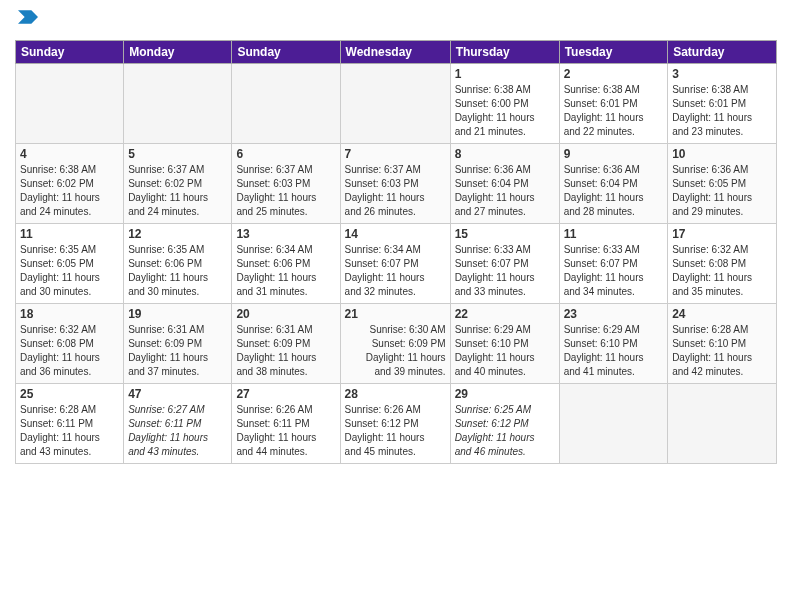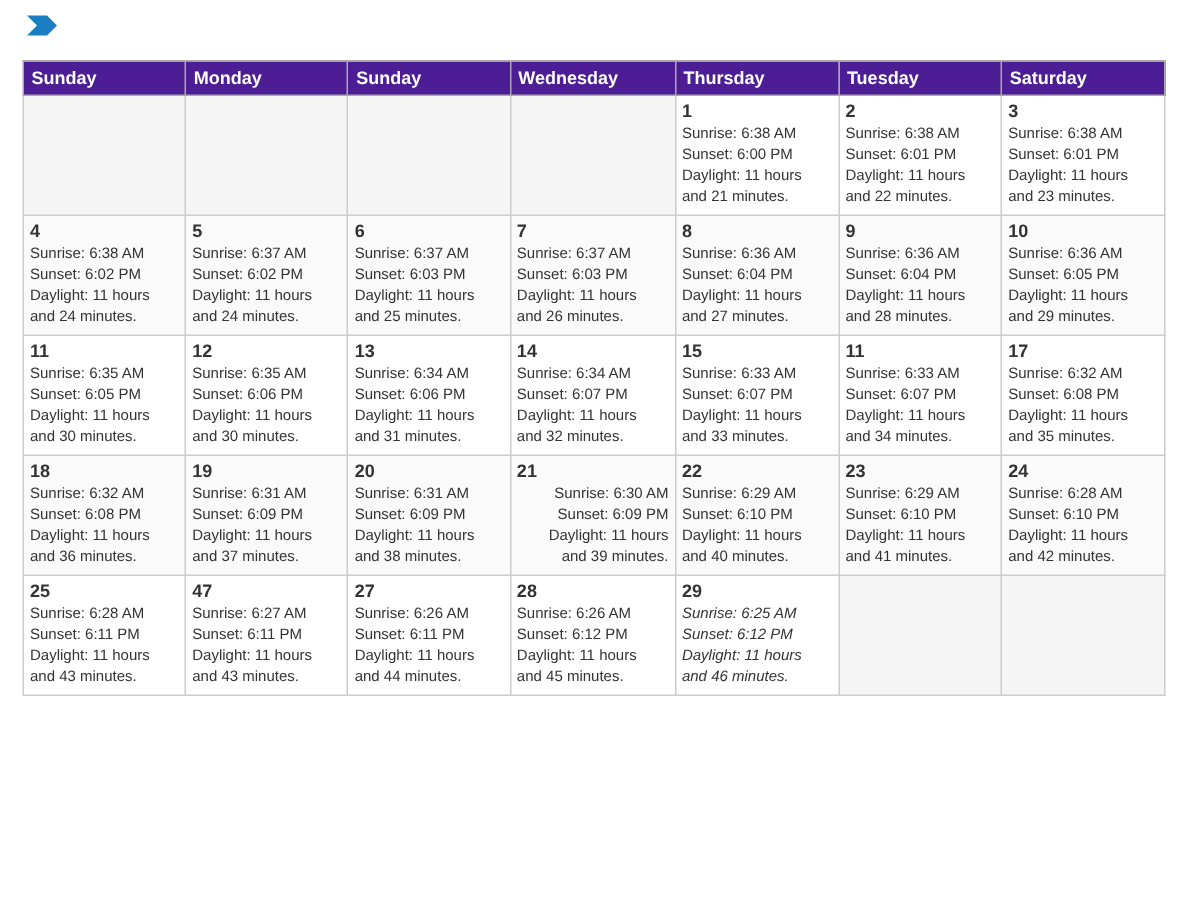--- a/index.html
+++ b/index.html
@@ -240,21 +240,21 @@
         <tr>
           <td>
             <div class="day-num">25</div>
             <div class="day-info" style="white-space: pre-line;">Sunrise: 6:28 AM
 Sunset: 6:11 PM
 Daylight: 11 hours
 and 43 minutes.</div>
           </td>
           <td>
             <div class="day-num">47</div>
-            <div class="day-info" style="white-space: pre-line;">Sunrise: 6:27 AM
+            <div class="day-info" style="white-space: pre-line; font-style: italic;">Sunrise: 6:27 AM
 Sunset: 6:11 PM
 Daylight: 11 hours
 and 43 minutes.</div>
           </td>
           <td>
             <div class="day-num">27</div>
             <div class="day-info" style="white-space: pre-line;">Sunrise: 6:26 AM
 Sunset: 6:11 PM
 Daylight: 11 hours
 and 44 minutes.</div>

